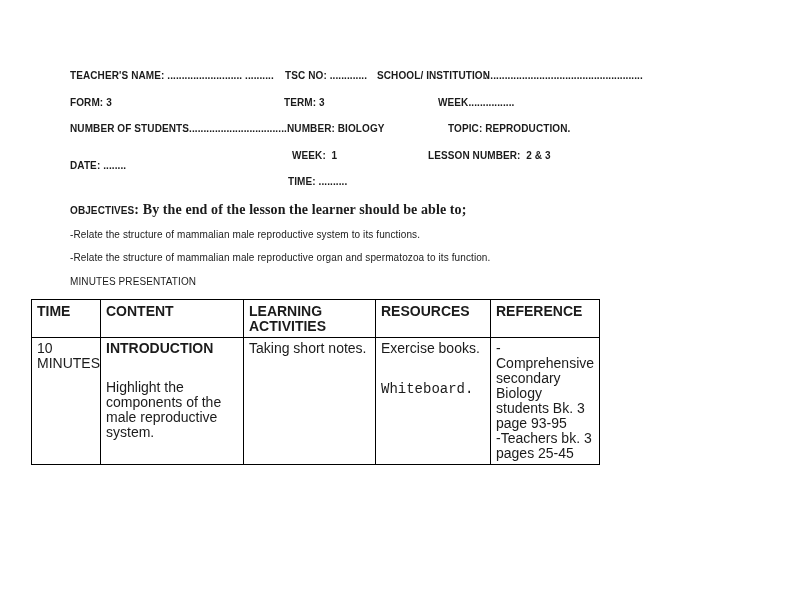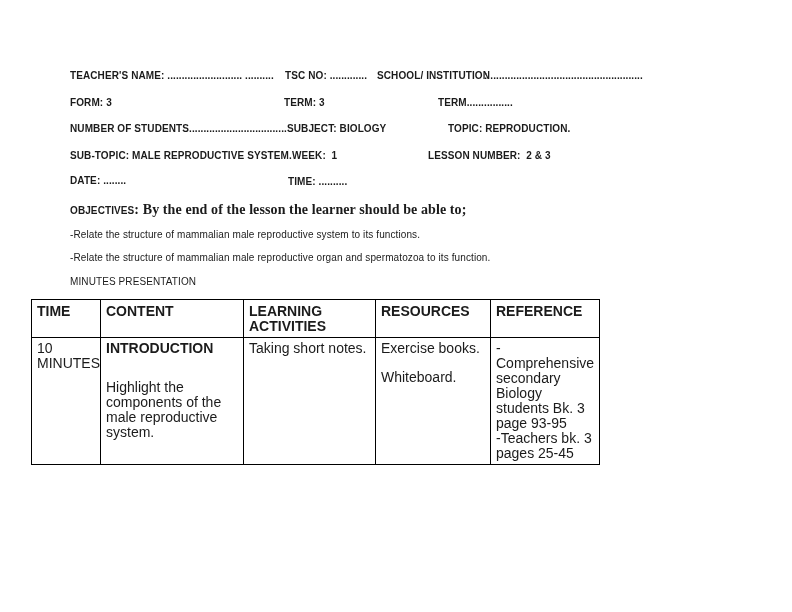--- a/index.html
+++ b/index.html
@@ -51,45 +51,44 @@
   table.lesson thead th {
     font-weight: bold;
     text-align: left;
     height: 27px;
     padding-top: 4px;
   }
   table.lesson tbody tr { height: 94px; }
   .content-title { font-weight: bold; }
   .content-body { margin-top: 24px; }
   .pad-top { padding-top: 27px; }
-  .res-line-2 { margin-top: 14px; }
+  .res-line-2 { margin-top: 26px; font-family: Liberation Mono, monospace; }
 </style>
 </head>
 <body>
 
 <div class="page">
 
   <span class="t" style="left:70px; top:70px;">TEACHER'S NAME: .......................... ..........</span>
   <span class="t" style="left:285px; top:70px;">TSC NO: .............</span>
   <span class="t" style="left:377px; top:70px;">SCHOOL/ INSTITUTION</span>
   <span class="t" style="left:484px; top:70px;">: .....................................................</span>
 
   <span class="t" style="left:70px; top:97px;">FORM: 3</span>
   <span class="t" style="left:284px; top:97px;">TERM: 3</span>
-  <span class="t" style="left:438px; top:97px;">TERM................</span>
+  <span class="t" style="left:438px; top:97px;">WEEK................</span>
 
   <span class="t" style="left:70px; top:123px;">NUMBER OF STUDENTS..................................</span>
-  <span class="t" style="left:287px; top:123px;">SUBJECT: BIOLOGY</span>
+  <span class="t" style="left:287px; top:123px;">NUMBER: BIOLOGY</span>
   <span class="t" style="left:448px; top:123px;">TOPIC: REPRODUCTION.</span>
 
-  <span class="t" style="left:70px; top:150px;">SUB-TOPIC: MALE REPRODUCTIVE SYSTEM.</span>
   <span class="t" style="left:292px; top:150px;">WEEK:  1</span>
   <span class="t" style="left:428px; top:150px;">LESSON NUMBER:  2 &amp; 3</span>
 
-  <span class="t" style="left:70px; top:175px;">DATE: ........</span>
+  <span class="t" style="left:70px; top:160px;">DATE: ........</span>
   <span class="t" style="left:288px; top:176px;">TIME: ..........</span>
 
   <span class="t" style="left:70px; top:202px;"><span>OBJECTIVES</span><span class="serif-bold">: By the end of the lesson the learner should be able to;</span></span>
 
   <span class="t reg" style="left:70px; top:229px;">-Relate the structure of mammalian male reproductive system to its functions.</span>
   <span class="t reg" style="left:70px; top:252px;">-Relate the structure of mammalian male reproductive organ and spermatozoa to its function.</span>
 
   <span class="t reg" style="left:70px; top:276px;">MINUTES PRESENTATION</span>
 
   <table class="lesson">

